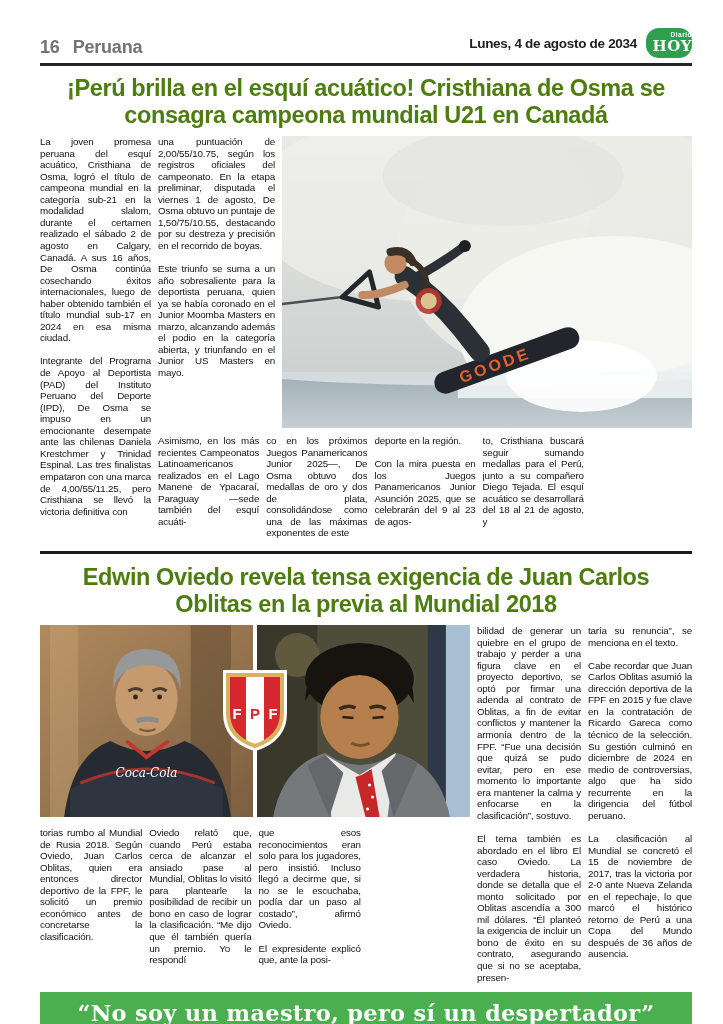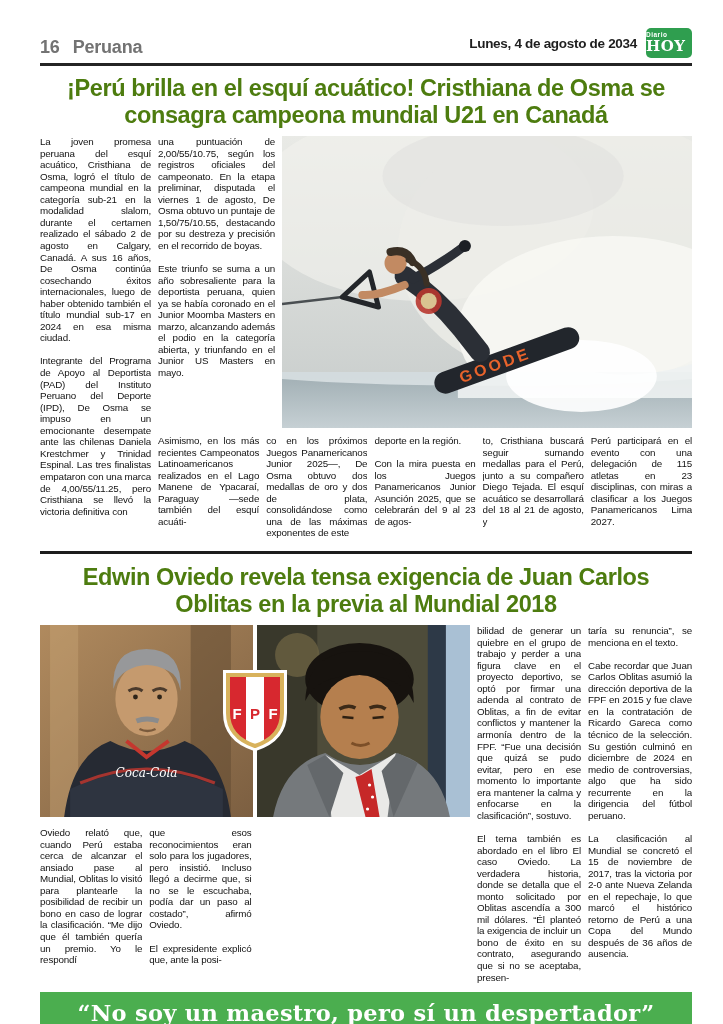--- a/index.html
+++ b/index.html
@@ -7,22 +7,22 @@
     width:723px;height:1024px;background:#ffffff;overflow:hidden;
     font-family:"Liberation Sans",sans-serif;color:#111;
   }
   .page{padding:26px 31px 0 40px;width:652px;}
 
   
   .hdr{display:flex;align-items:flex-end;justify-content:space-between;height:32px;}
   .hdr-left{display:flex;align-items:baseline;gap:13px;font-size:18px;font-weight:bold;color:#737373;letter-spacing:-.2px;}
   .hdr-right{display:flex;align-items:center;gap:9px;}
   .hdr-date{font-size:13.5px;font-weight:600;color:#1e1e1e;letter-spacing:-.3px;}
-  .logo{width:46px;height:30px;background:#2f9e4f;color:#fff;text-align:left;
-        display:flex;flex-direction:column;justify-content:center;line-height:1;border-radius:5px;}
+  .logo{width:46px;height:30px;background:#2f9e4f;color:#fff;text-align:right;
+        display:flex;flex-direction:column;justify-content:center;line-height:1;border-radius:13px;}
   .logo .l-top{font-size:6.5px;font-weight:bold;letter-spacing:.5px;}
   .logo .l-main{font-family:"DejaVu Serif",serif;font-size:15px;font-weight:bold;letter-spacing:.5px;margin-top:1px;}
   .hdr-rule{border:0;border-top:3.5px solid #242424;margin:5px 0 0 0;}
 
   
   .headline{font-weight:bold;text-align:center;color:#4d7c0f;letter-spacing:-.4px;line-height:1.13;margin:9px auto 8px auto;}
   .h1a{font-size:23.5px;max-width:645px;}
   .h2a{font-size:23.5px;max-width:575px;margin-top:10px;}
 
   
@@ -124,21 +124,20 @@
       </svg>
     </div>
 
     <div class="a1-strip">
       <div class="btxt">Asimismo, en los más recientes Campeonatos Latinoamericanos realizados en el Lago Manene de Ypacaraí, Paraguay —sede también del esquí acuáti-</div>
       <div class="btxt">co en los próximos Juegos Panamericanos Junior 2025—, De Osma obtuvo dos medallas de oro y dos de plata, consolidándose como una de las máximas exponentes de este</div>
       <div class="btxt">deporte en la región.
 
 Con la mira puesta en los Juegos Panamericanos Junior Asunción 2025, que se celebrarán del 9 al 23 de agos-</div>
       <div class="btxt">to, Cristhiana buscará seguir sumando medallas para el Perú, junto a su compañero Diego Tejada. El esquí acuático se desarrollará del 18 al 21 de agosto, y</div>
-      <div class="btxt">Perú participará en el evento con una delegación de 115 atletas en 23 disciplinas, con miras a clasificar a los Juegos Panamericanos Lima 2027.</div>
     </div>
   </div>
 
   <hr class="art-divider">
 
   <div class="headline h2a">Edwin Oviedo revela tensa exigencia de Juan Carlos Oblitas en la previa al Mundial 2018</div>
 
   <div class="a2">
     <div class="a2-left">
 
@@ -216,20 +215,21 @@
             </g>
             <path d="M8,8 h54 v38 q0,24 -27,33 q-27,-9 -27,-33 z" fill="none" stroke="#d8b25c" stroke-width="4"></path>
             <text x="17" y="52" text-anchor="middle" font-family="Liberation Sans, sans-serif" font-weight="bold" font-size="15" fill="#ffffff">F</text>
             <text x="35" y="52" text-anchor="middle" font-family="Liberation Sans, sans-serif" font-weight="bold" font-size="15" fill="#d7282f">P</text>
             <text x="53" y="52" text-anchor="middle" font-family="Liberation Sans, sans-serif" font-weight="bold" font-size="15" fill="#ffffff">F</text>
           </svg>
         </div>
       </div>
 
       <div class="a2-strip">
+        <div class="btxt">torias rumbo al Mundial de Rusia 2018. Según Oviedo, Juan Carlos Oblitas, quien era entonces director deportivo de la FPF, le solicitó un premio económico antes de concretarse la clasificación.</div>
         <div class="btxt">Oviedo relató que, cuando Perú estaba cerca de alcanzar el ansiado pase al Mundial, Oblitas lo visitó para plantearle la posibilidad de recibir un bono en caso de lograr la clasificación. “Me dijo que él también quería un premio. Yo le respondí</div>
         <div class="btxt">que esos reconocimientos eran solo para los jugadores, pero insistió. Incluso llegó a decirme que, si no se le escuchaba, podía dar un paso al costado”, afirmó Oviedo.
 
 El expresidente explicó que, ante la posi-</div>
       </div>
     </div>
 
     <div class="btxt">bilidad de generar un quiebre en el grupo de trabajo y perder a una figura clave en el proyecto deportivo, se optó por firmar una adenda al contrato de Oblitas, a fin de evitar conflictos y mantener la armonía dentro de la FPF. “Fue una decisión que quizá se pudo evitar, pero en ese momento lo importante era mantener la calma y enfocarse en la clasificación”, sostuvo.
 
 El tema también es abordado en el libro El caso Oviedo. La verdadera historia, donde se detalla que el monto solicitado por Oblitas ascendía a 300 mil dólares. “Él planteó la exigencia de incluir un bono de éxito en su contrato, asegurando que si no se aceptaba, presen-</div>

